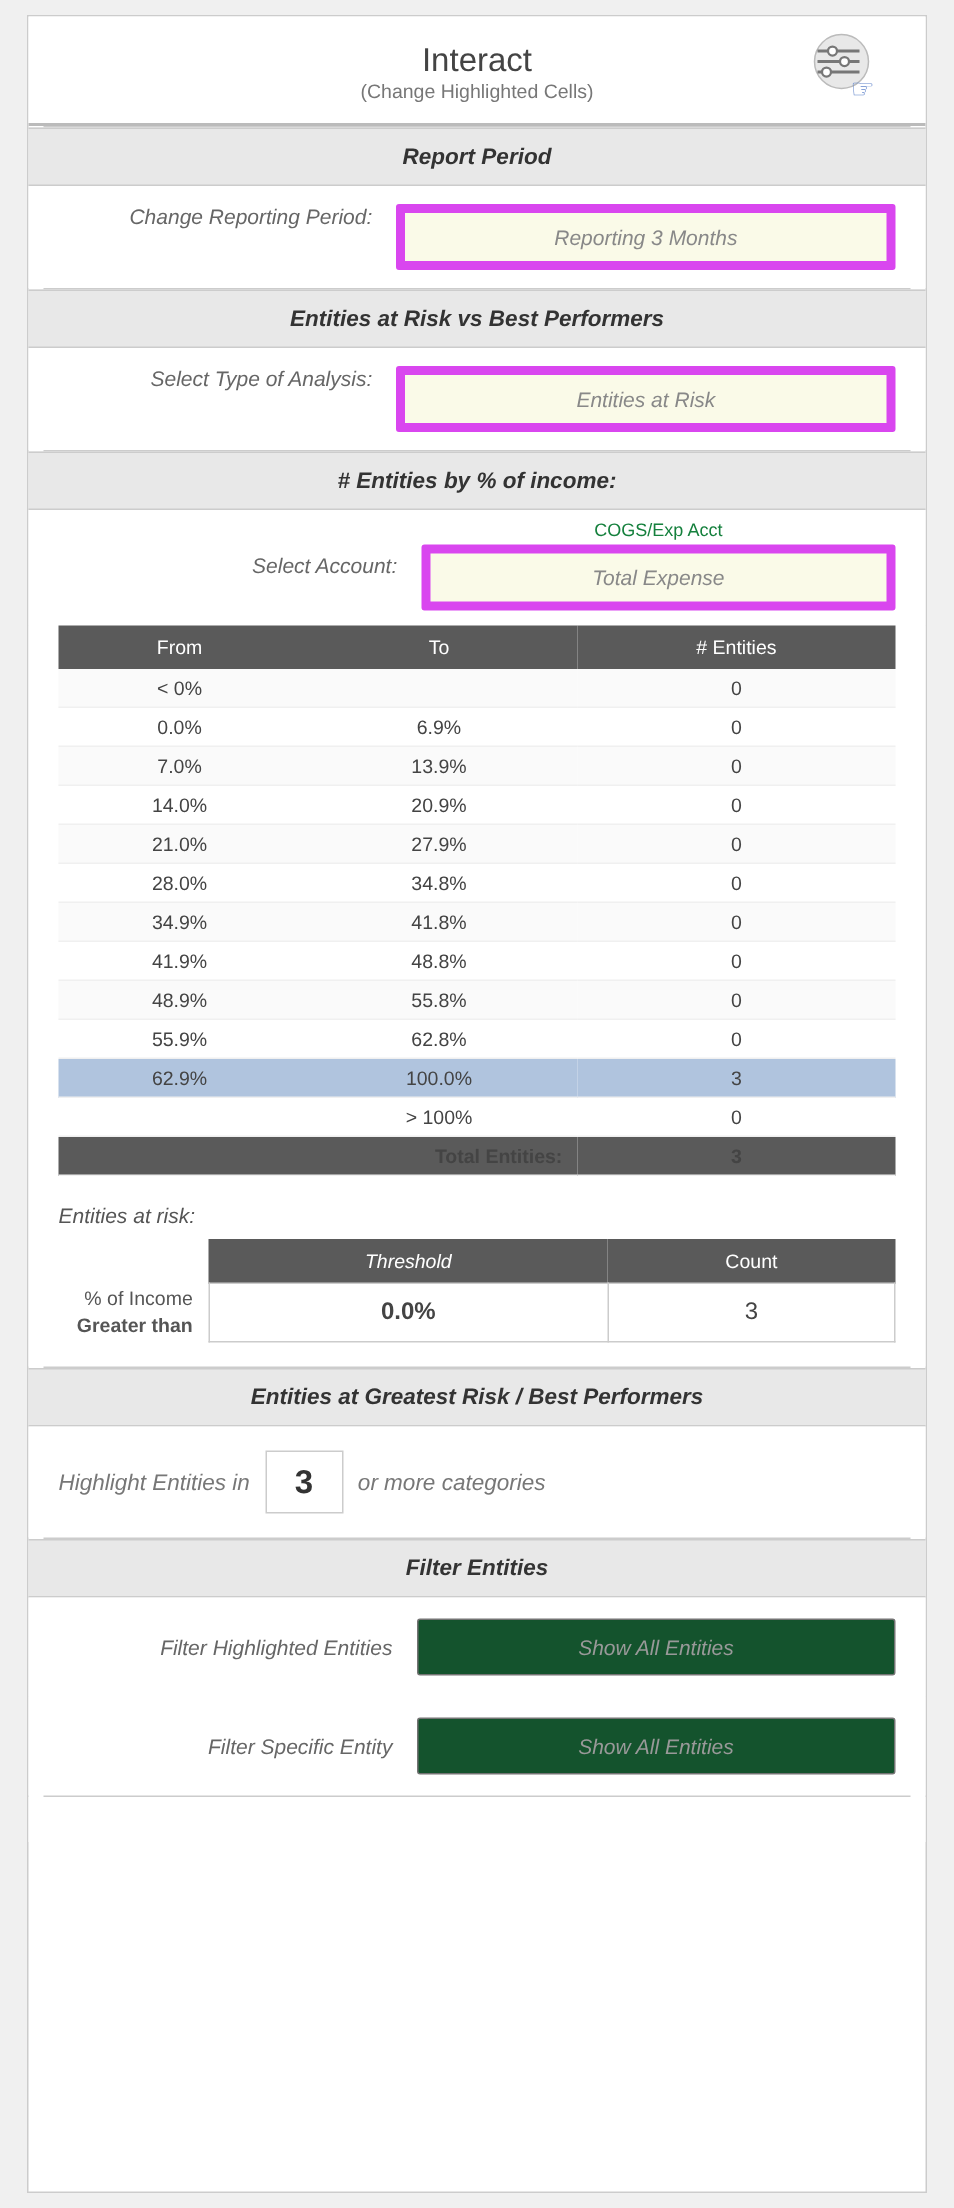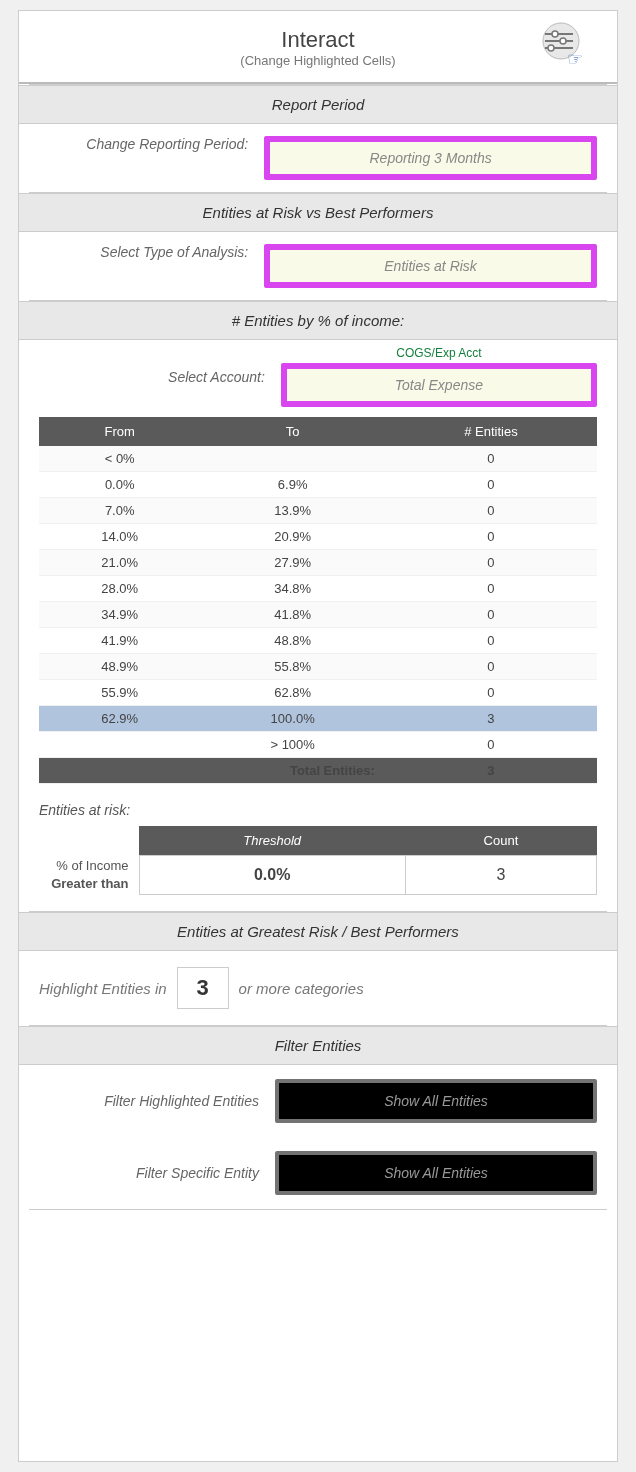--- a/index.html
+++ b/index.html
@@ -44,21 +44,21 @@
 
     
     .section-header {
       background: #e8e8e8;
       padding: 10px 14px;
       margin: 0;
       border-top: 1px solid #ccc;
       border-bottom: 1px solid #ccc;
     }
     .section-header-text {
-      font-weight: normal;
+      font-weight: bold;
       font-style: italic;
       font-size: 15px;
       color: #333;
       text-align: center;
     }
 
     
     .field-row {
       display: flex;
       align-items: flex-start;
@@ -206,22 +206,22 @@
     .filter-field-label {
       font-style: italic;
       color: #666;
       font-size: 14px;
       flex: 1;
       text-align: right;
       padding-right: 16px;
     }
     .filter-dropdown-btn {
       flex: 1.3;
-      background: #000000;
-      border: 4px solid #737373;
+      background: #14532d;
+      border: 1px solid #737373;
       padding: 10px 14px;
       font-style: italic;
       font-size: 14px;
       color: #999;
       text-align: center;
       cursor: pointer;
       border-radius: 2px;
     }
 
     .divider {

